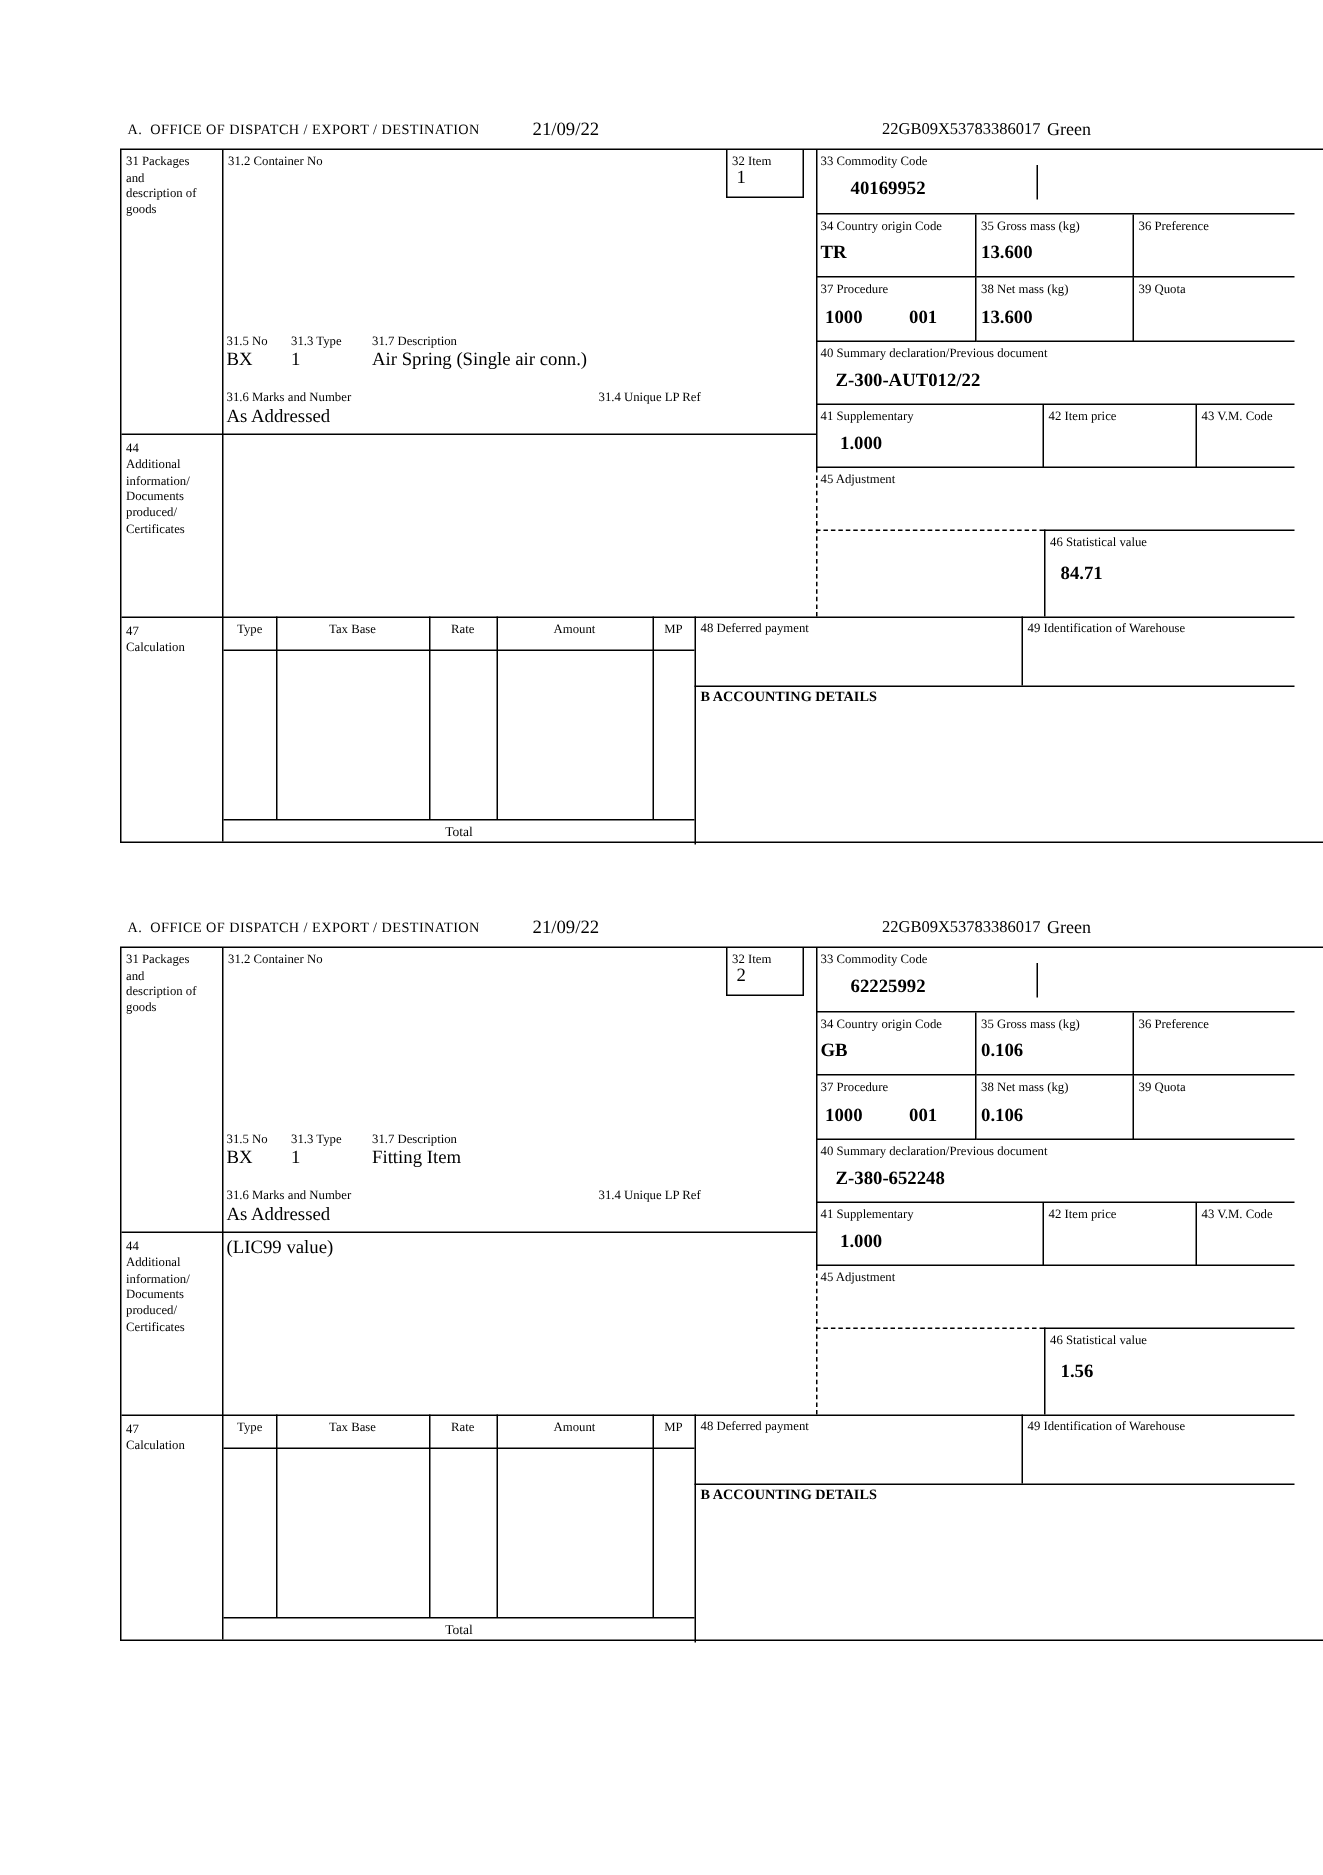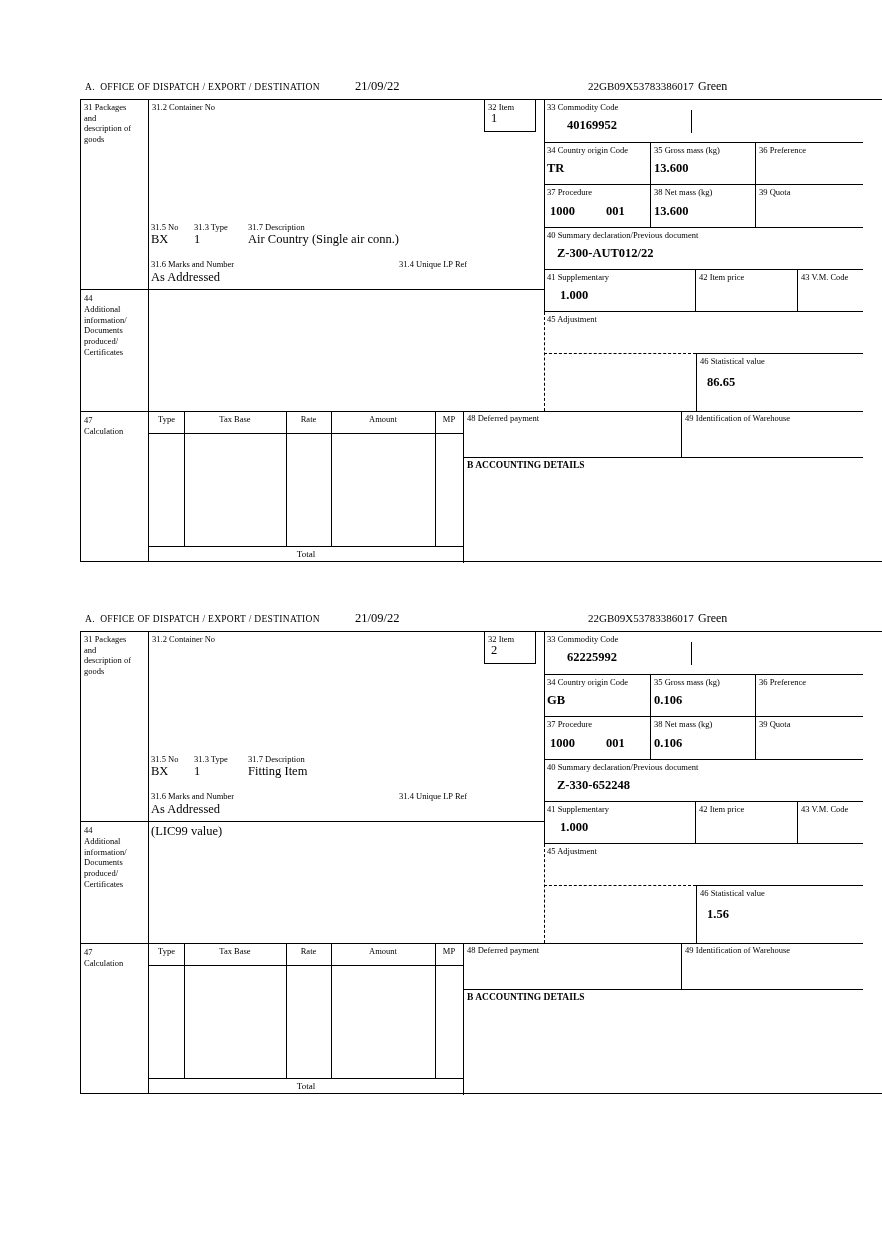--- a/index.html
+++ b/index.html
@@ -45,21 +45,21 @@
     <div class="lbl abs" style="left:71px;top:2px">31.2 Container No</div>
     <div class="abs" style="left:403px;top:0;width:52px;height:32px;border-left:1px solid #000;border-right:1px solid #000;border-bottom:1px solid #000">
       <div class="lbl" style="padding:2px 0 0 3px">32 Item</div>
       <div class="val abs" style="left:6px;top:11px">1</div>
     </div>
     <div class="lbl abs" style="left:70px;top:122px">31.5 No</div>
     <div class="lbl abs" style="left:113px;top:122px">31.3 Type</div>
     <div class="lbl abs" style="left:167px;top:122px">31.7 Description</div>
     <div class="val abs" style="left:70px;top:132px">BX</div>
     <div class="val abs" style="left:113px;top:132px">1</div>
-    <div class="val abs" style="left:167px;top:132px">Air Country (Single air conn.)</div>
+    <div class="val abs" style="left:167px;top:132px">Air Spring (Single air conn.)</div>
     <div class="lbl abs" style="left:70px;top:159px">31.6 Marks and Number</div>
     <div class="lbl abs" style="left:318px;top:159px">31.4 Unique LP Ref</div>
     <div class="val abs" style="left:70px;top:170px">As Addressed</div>
     <div class="ln" style="left:0;top:189px;width:463px;border-top:1px solid #000"></div>
     <div class="val abs" style="left:70px;top:192px"></div>
 
     <div class="ln" style="left:463px;top:0;height:212px;border-left:1px solid #000"></div>
     <div class="ln" style="left:463px;top:212px;height:99px;border-left:1px dashed #000"></div>
     <div class="cell" style="left:463px;top:0;width:319px;height:43px;border-bottom:1px solid #000">
       <div class="lbl">33 Commodity Code</div>
@@ -102,21 +102,21 @@
     </div>
     <div class="cell" style="left:717px;top:170px;width:65px;height:42px;border-bottom:1px solid #000">
       <div class="lbl">43 V.M. Code</div>
     </div>
     <div class="cell" style="left:463px;top:212px;width:319px;height:41px">
       <div class="lbl">45 Adjustment</div>
     </div>
     <div class="ln" style="left:463px;top:253px;width:152px;border-top:1px dashed #000"></div>
     <div class="cell" style="left:615px;top:253px;width:167px;height:58px;border-top:1px solid #000;border-left:1px solid #000">
       <div class="lbl">46 Statistical value</div>
-      <div class="val" style="left:10px;top:21px">86.65</div>
+      <div class="val" style="left:10px;top:21px">84.71</div>
     </div>
 
     <div class="ln" style="left:0;top:311px;width:782px;border-top:1px solid #000"></div>
     <div class="lbl abs" style="left:68px;top:314px;width:35px;text-align:center">Type</div>
     <div class="lbl abs" style="left:103px;top:314px;width:102px;text-align:center">Tax Base</div>
     <div class="lbl abs" style="left:205px;top:314px;width:45px;text-align:center">Rate</div>
     <div class="lbl abs" style="left:250px;top:314px;width:104px;text-align:center">Amount</div>
     <div class="lbl abs" style="left:354px;top:314px;width:28px;text-align:center">MP</div>
     <div class="ln" style="left:68px;top:333px;width:314px;border-top:1px solid #000"></div>
     <div class="ln" style="left:103px;top:311px;height:135px;border-left:1px solid #000"></div>
@@ -193,21 +193,21 @@
     </div>
     <div class="cell" style="left:570px;top:85px;width:105px;height:43px;border-right:1px solid #000;border-bottom:1px solid #000">
       <div class="lbl">38 Net mass (kg)</div>
       <div class="val" style="left:3px;top:19px">0.106</div>
     </div>
     <div class="cell" style="left:675px;top:85px;width:107px;height:43px;border-bottom:1px solid #000">
       <div class="lbl">39 Quota</div>
     </div>
     <div class="cell" style="left:463px;top:128px;width:319px;height:42px;border-bottom:1px solid #000">
       <div class="lbl">40 Summary declaration/Previous document</div>
-      <div class="val" style="left:13px;top:18px">Z-330-652248</div>
+      <div class="val" style="left:13px;top:18px">Z-380-652248</div>
     </div>
     <div class="cell" style="left:463px;top:170px;width:152px;height:42px;border-right:1px solid #000;border-bottom:1px solid #000">
       <div class="lbl">41 Supplementary</div>
       <div class="val" style="left:16px;top:18px">1.000</div>
     </div>
     <div class="cell" style="left:615px;top:170px;width:102px;height:42px;border-right:1px solid #000;border-bottom:1px solid #000">
       <div class="lbl">42 Item price</div>
     </div>
     <div class="cell" style="left:717px;top:170px;width:65px;height:42px;border-bottom:1px solid #000">
       <div class="lbl">43 V.M. Code</div>

